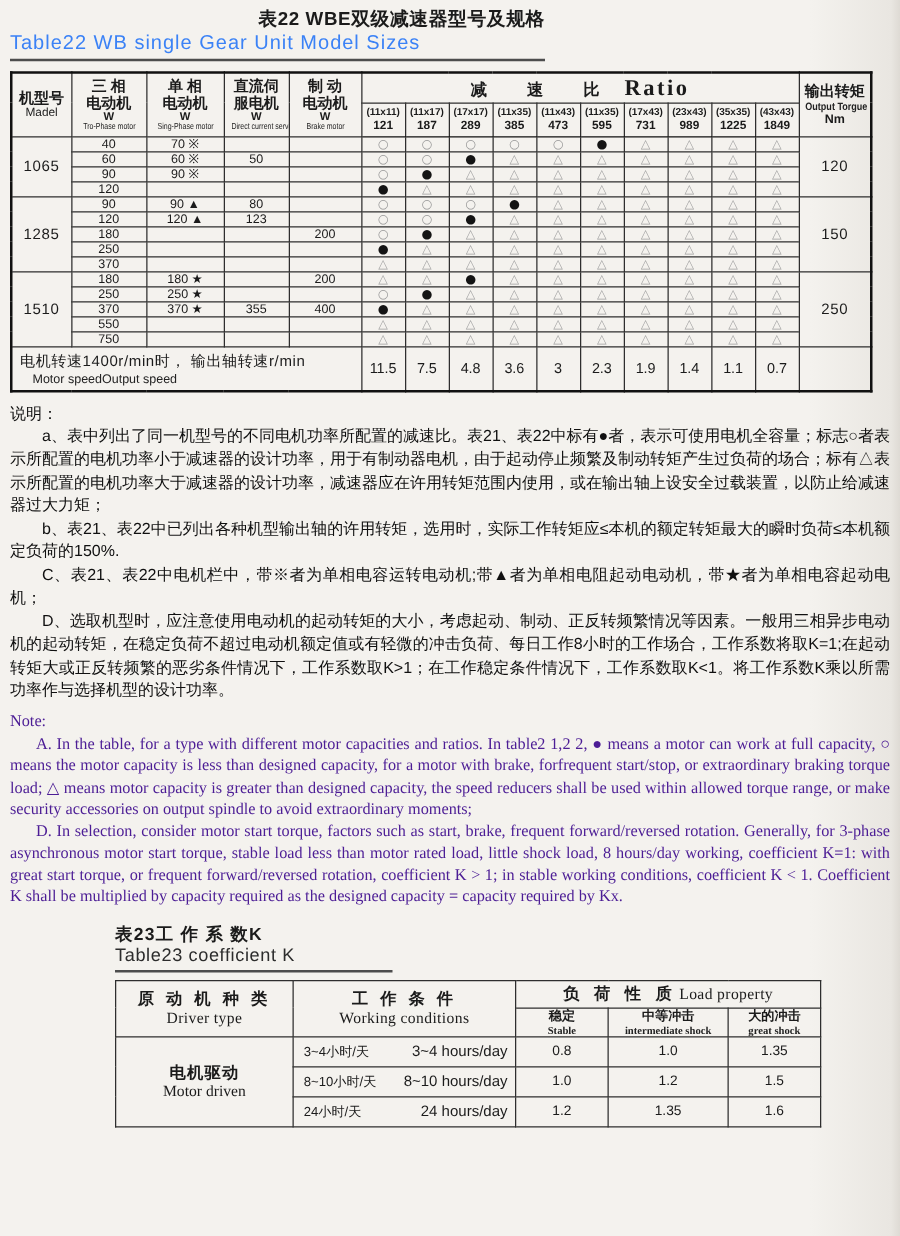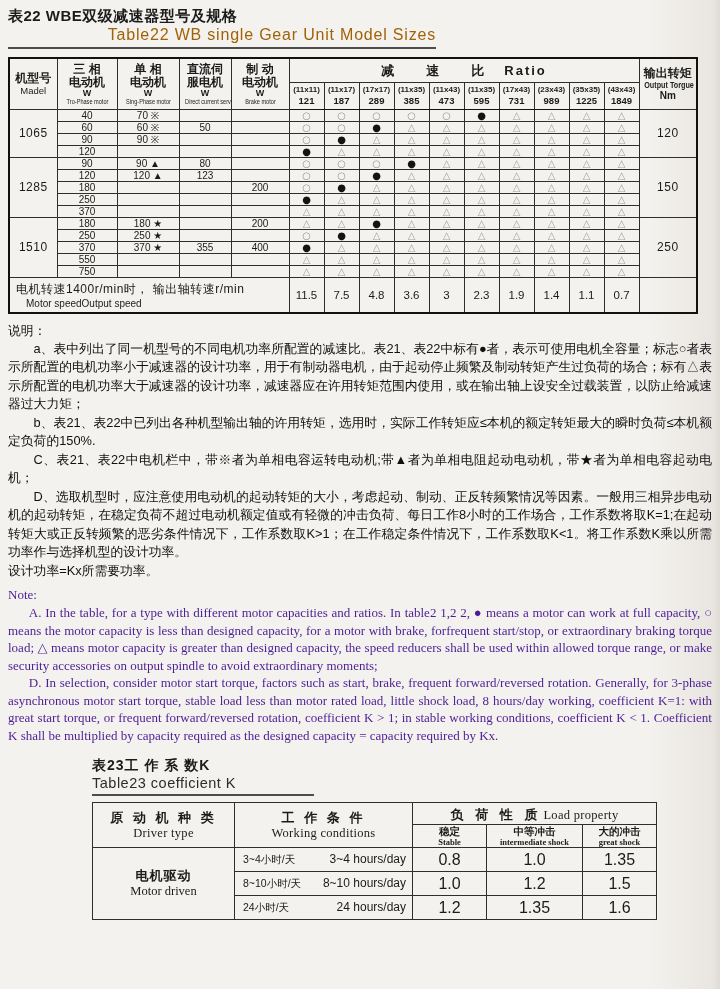--- a/index.html
+++ b/index.html
@@ -7,36 +7,36 @@
     width:720px;height:989px;
     background:linear-gradient(90deg,#f4f2ee 0%,#f4f2ee 90%,#e9e6e1 99%,#dedad4 100%);
     font-family:"Liberation Sans",sans-serif;
     color:#1b1b1b;
     overflow:hidden;
   }
   .page{box-sizing:border-box;width:720px;height:989px;padding:6px 8px 0 8px;position:relative;}
 
   
   .title-block{width:428px;border-bottom:2.5px solid #4d4d4d;padding-bottom:2px;margin-bottom:8px;}
-  .title-cn{font-size:15px;font-weight:700;letter-spacing:0.5px;line-height:19px;}
-  .title-en{font-size:16px;letter-spacing:0.8px;color:#a16207;line-height:20px;text-align:right;}
+  .title-cn{font-size:15px;font-weight:700;letter-spacing:0.5px;line-height:19px;text-align:right;}
+  .title-en{font-size:16px;letter-spacing:0.8px;color:#3b82f6;line-height:20px;}
 
   
   table{border-collapse:collapse;table-layout:fixed;border-radius:24px;}
   .t22{width:690px;border:2px solid #111;}
   .t22 th,.t22 td{border:1px solid #2e2e2e;padding:0;text-align:center;vertical-align:middle;overflow:hidden;}
   .t22 thead tr:first-child{height:24px;}
   .t22 thead tr:last-child{height:27px;}
   .t22 thead tr:last-child th{border-bottom:1.5px solid #111;}
   .h-cn{font-size:12px;font-weight:700;white-space:pre-line;line-height:13px;}
   .h-en{font-size:9.5px;font-weight:400;color:#222;}
   .h-w{font-size:9px;font-weight:700;line-height:9px;}
   .h-sub{font-size:7px;font-weight:400;white-space:nowrap;transform:scaleX(0.8);color:#222;}
   .h-ratio .h-ratio-cn{font-size:13px;font-weight:700;letter-spacing:2px;}
-  .h-ratio .h-ratio-en{font-size:13px;letter-spacing:2px;margin-left:18px;}
+  .h-ratio .h-ratio-en{font-size:18px;letter-spacing:2px;margin-left:18px;font-family:Liberation Serif, serif;}
   .ratio-sub .combo{font-size:8px;line-height:10px;white-space:nowrap;}
   .ratio-sub .rval{font-size:9.5px;line-height:11px;}
   .h-sub2{font-size:8.5px;white-space:nowrap;transform:scaleX(0.85);color:#222;}
   .h-nm{font-size:10px;font-weight:600;line-height:11px;}
   #t22-body td{height:11px;line-height:11px;font-size:10px;}
   #t22-body .model-cell{font-size:12px;letter-spacing:0.5px;}
   #t22-body .torque-cell{font-size:12px;letter-spacing:0.5px;}
   #t22-body .num{font-size:10px;}
   .sym{font-family:"DejaVu Sans",sans-serif;}
   .s-full{color:#141414;font-size:8.5px;}
@@ -72,21 +72,21 @@
   .t23 .load-head .hdr-en{display:inline;margin-left:2px;}
   .t23 .sub-cn{font-size:10.5px;line-height:12px;}
   .t23 .sub-en{font-family:"Liberation Serif",serif;font-size:8.5px;line-height:10px;color:#222;}
   #t23-body td{height:23px;}
   #t23-body .driver-cell .d-cn{font-size:13px;font-weight:600;letter-spacing:1px;line-height:16px;}
   #t23-body .driver-cell .d-en{font-family:"Liberation Serif",serif;font-size:12.5px;line-height:15px;}
   #t23-body .cond-cell{text-align:right;}
   #t23-body .cond-wrap{display:flex;justify-content:space-between;padding:0 6px 0 8px;align-items:baseline;}
   #t23-body .c-cn{font-size:10.5px;}
   #t23-body .c-en{font-size:12px;}
-  #t23-body .kval{font-size:16px;}
+  #t23-body .kval{font-size:11px;}
 </style>
 </head>
 <body>
 
 <div class="page">
 
   <div class="title-block">
     <div class="title-cn">表22 WBE双级减速器型号及规格</div>
     <div class="title-en">Table22 WB single Gear Unit Model Sizes</div>
   </div>
@@ -448,21 +448,20 @@
       </tfoot>
   </table>
 
   <div class="notes-cn">
     <div class="nh">说明：</div>
     <div id="notes-cn-paras">
         <p class="indent">a、表中列出了同一机型号的不同电机功率所配置的减速比。表21、表22中标有●者，表示可使用电机全容量；标志○者表示所配置的电机功率小于减速器的设计功率，用于有制动器电机，由于起动停止频繁及制动转矩产生过负荷的场合；标有△表示所配置的电机功率大于减速器的设计功率，减速器应在许用转矩范围内使用，或在输出轴上设安全过载装置，以防止给减速器过大力矩；</p>
         <p class="indent">b、表21、表22中已列出各种机型输出轴的许用转矩，选用时，实际工作转矩应≤本机的额定转矩最大的瞬时负荷≤本机额定负荷的150%.</p>
         <p class="indent">C、表21、表22中电机栏中，带※者为单相电容运转电动机;带▲者为单相电阻起动电动机，带★者为单相电容起动电机；</p>
         <p class="indent">D、选取机型时，应注意使用电动机的起动转矩的大小，考虑起动、制动、正反转频繁情况等因素。一般用三相异步电动机的起动转矩，在稳定负荷不超过电动机额定值或有轻微的冲击负荷、每日工作8小时的工作场合，工作系数将取K=1;在起动转矩大或正反转频繁的恶劣条件情况下，工作系数取K&gt;1；在工作稳定条件情况下，工作系数取K&lt;1。将工作系数K乘以所需功率作与选择机型的设计功率。</p>
-        <p>设计功率=Kx所需要功率。</p>
       </div>
   </div>
 
   <div class="notes-en">
     <div class="nh">Note:</div>
     <div id="notes-en-paras">
         <p>A. In the table, for a type with different motor capacities and ratios. In table2 1,2 2, ● means a motor can work at full capacity,  ○ means the motor capacity is less than designed capacity, for a motor with brake, forfrequent start/stop, or extraordinary braking torque load;  △ means motor capacity is greater than designed capacity, the speed reducers shall be used within allowed torque range, or make security accessories on output spindle to avoid extraordinary moments;</p>
         <p>D. In selection, consider motor start torque, factors such as start, brake, frequent forward/reversed rotation. Generally, for 3-phase asynchronous motor start torque, stable load less than motor rated load, little shock load, 8 hours/day working, coefficient K=1: with great start torque, or frequent forward/reversed rotation, coefficient K &gt; 1; in stable working conditions, coefficient K &lt; 1. Coefficient K shall be multiplied by capacity required as the designed capacity = capacity required by Kx.</p>
       </div>
   </div>

